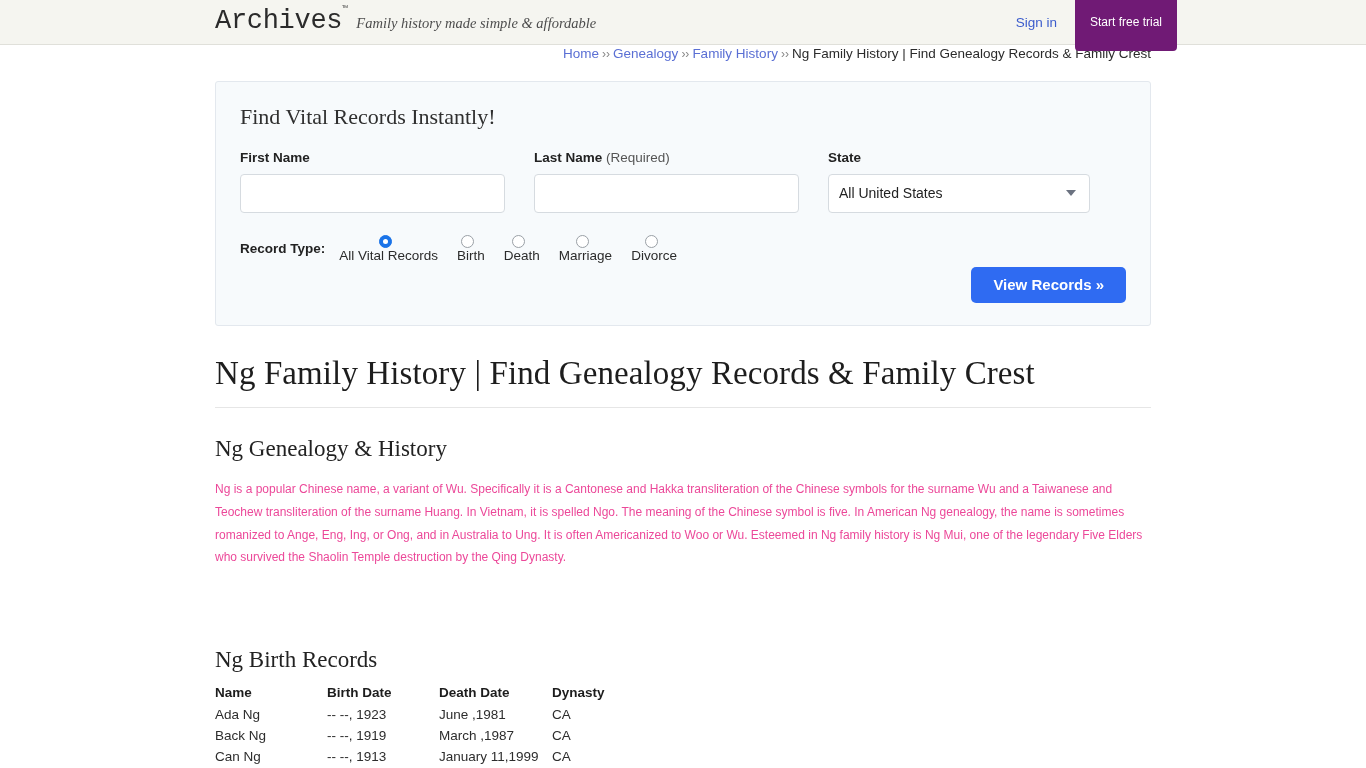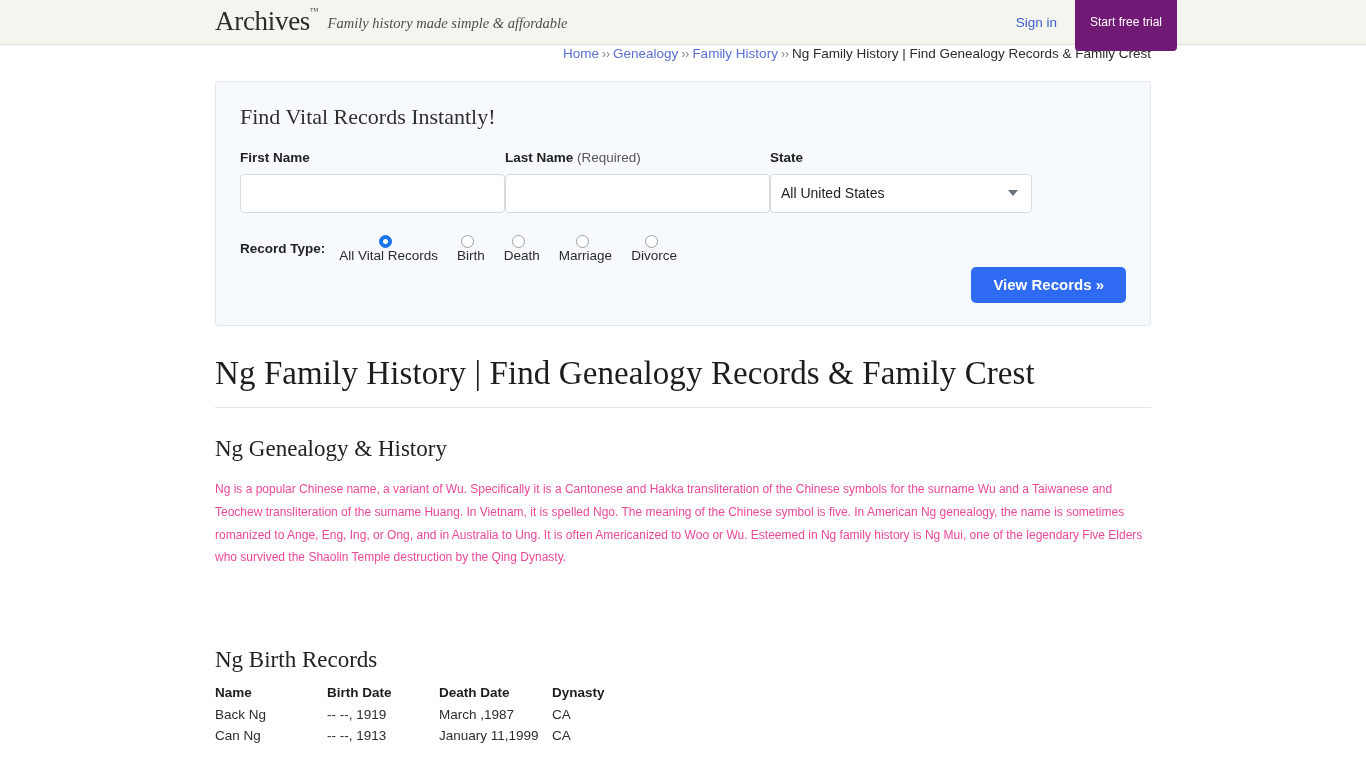--- a/index.html
+++ b/index.html
@@ -20,21 +20,21 @@
   }
   .header-inner {
     width: 936px;
     margin: 0 auto;
     height: 44px;
     display: flex;
     align-items: center;
     position: relative;
   }
   .logo {
-    font-family: Liberation Serif, serif;
+    font-family: Liberation Mono, monospace;
     font-size: 27px;
     color: #2b2b2b;
     letter-spacing: -0.3px;
     line-height: 1;
     display: inline-block;
     position: relative;
     top: -1px;
   }
   .logo-tm {
     font-size: 9px;
@@ -120,20 +120,21 @@
   }
   .panel-title {
     font-family: "Liberation Serif", serif;
     font-size: 22px;
     color: #2f2f2f;
     margin: 0 0 20px 0;
     font-weight: normal;
   }
   .fields-row {
     display: flex;
+    gap: 29px;
   }
   .field-col { display: flex; flex-direction: column; }
   .field-col.first { width: 265px; }
   .field-col.last  { width: 265px; }
   .field-col.state { width: 262px; }
   .field-label {
     font-size: 13.5px;
     font-weight: bold;
     color: #222;
     margin-bottom: 9px;
@@ -393,20 +394,26 @@
   <table class="records">
     <thead>
       <tr>
         <th class="c-name">Name</th>
         <th class="c-birth">Birth Date</th>
         <th class="c-death">Death Date</th>
         <th class="c-loc">Dynasty</th>
       </tr>
     </thead>
     <tbody>
+      <tr>
+        <td class="c-name">Ada Ng</td>
+        <td class="c-birth">-- --, 1923</td>
+        <td class="c-death">June ,1981</td>
+        <td class="c-loc">CA</td>
+      </tr>
       <tr>
         <td class="c-name">Back Ng</td>
         <td class="c-birth">-- --, 1919</td>
         <td class="c-death">March ,1987</td>
         <td class="c-loc">CA</td>
       </tr>
       <tr>
         <td class="c-name">Can Ng</td>
         <td class="c-birth">-- --, 1913</td>
         <td class="c-death">January 11,1999</td>

